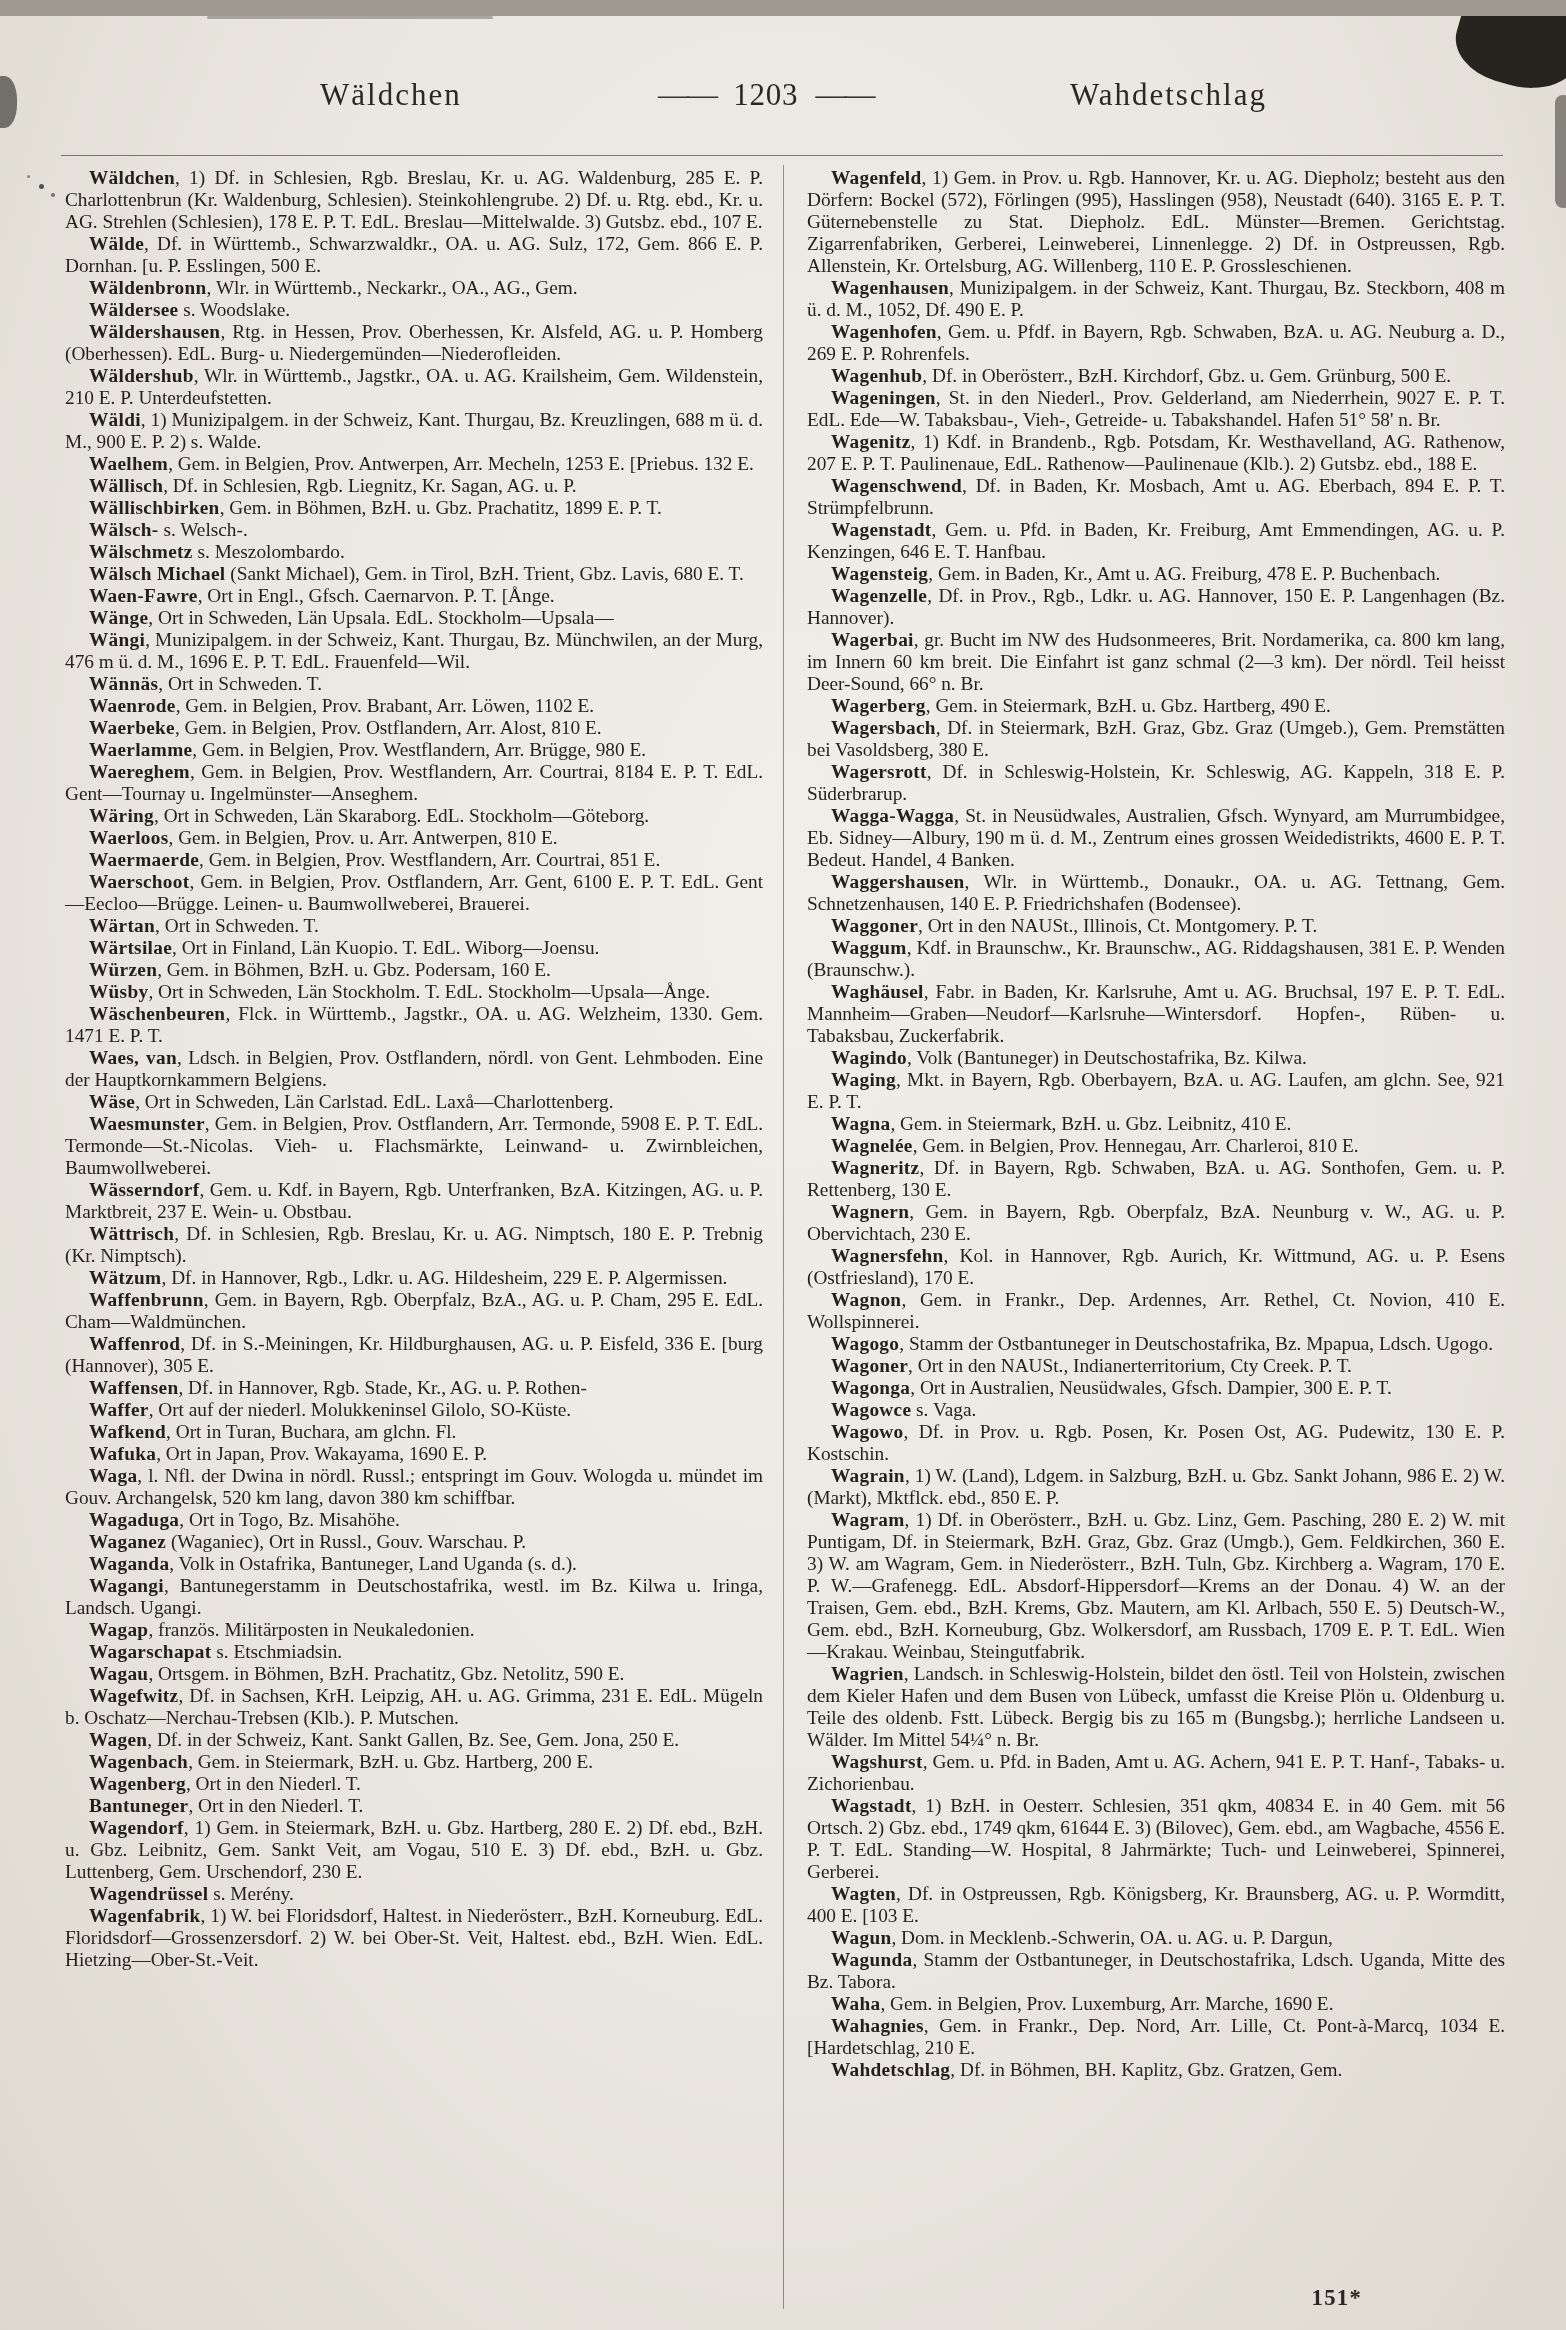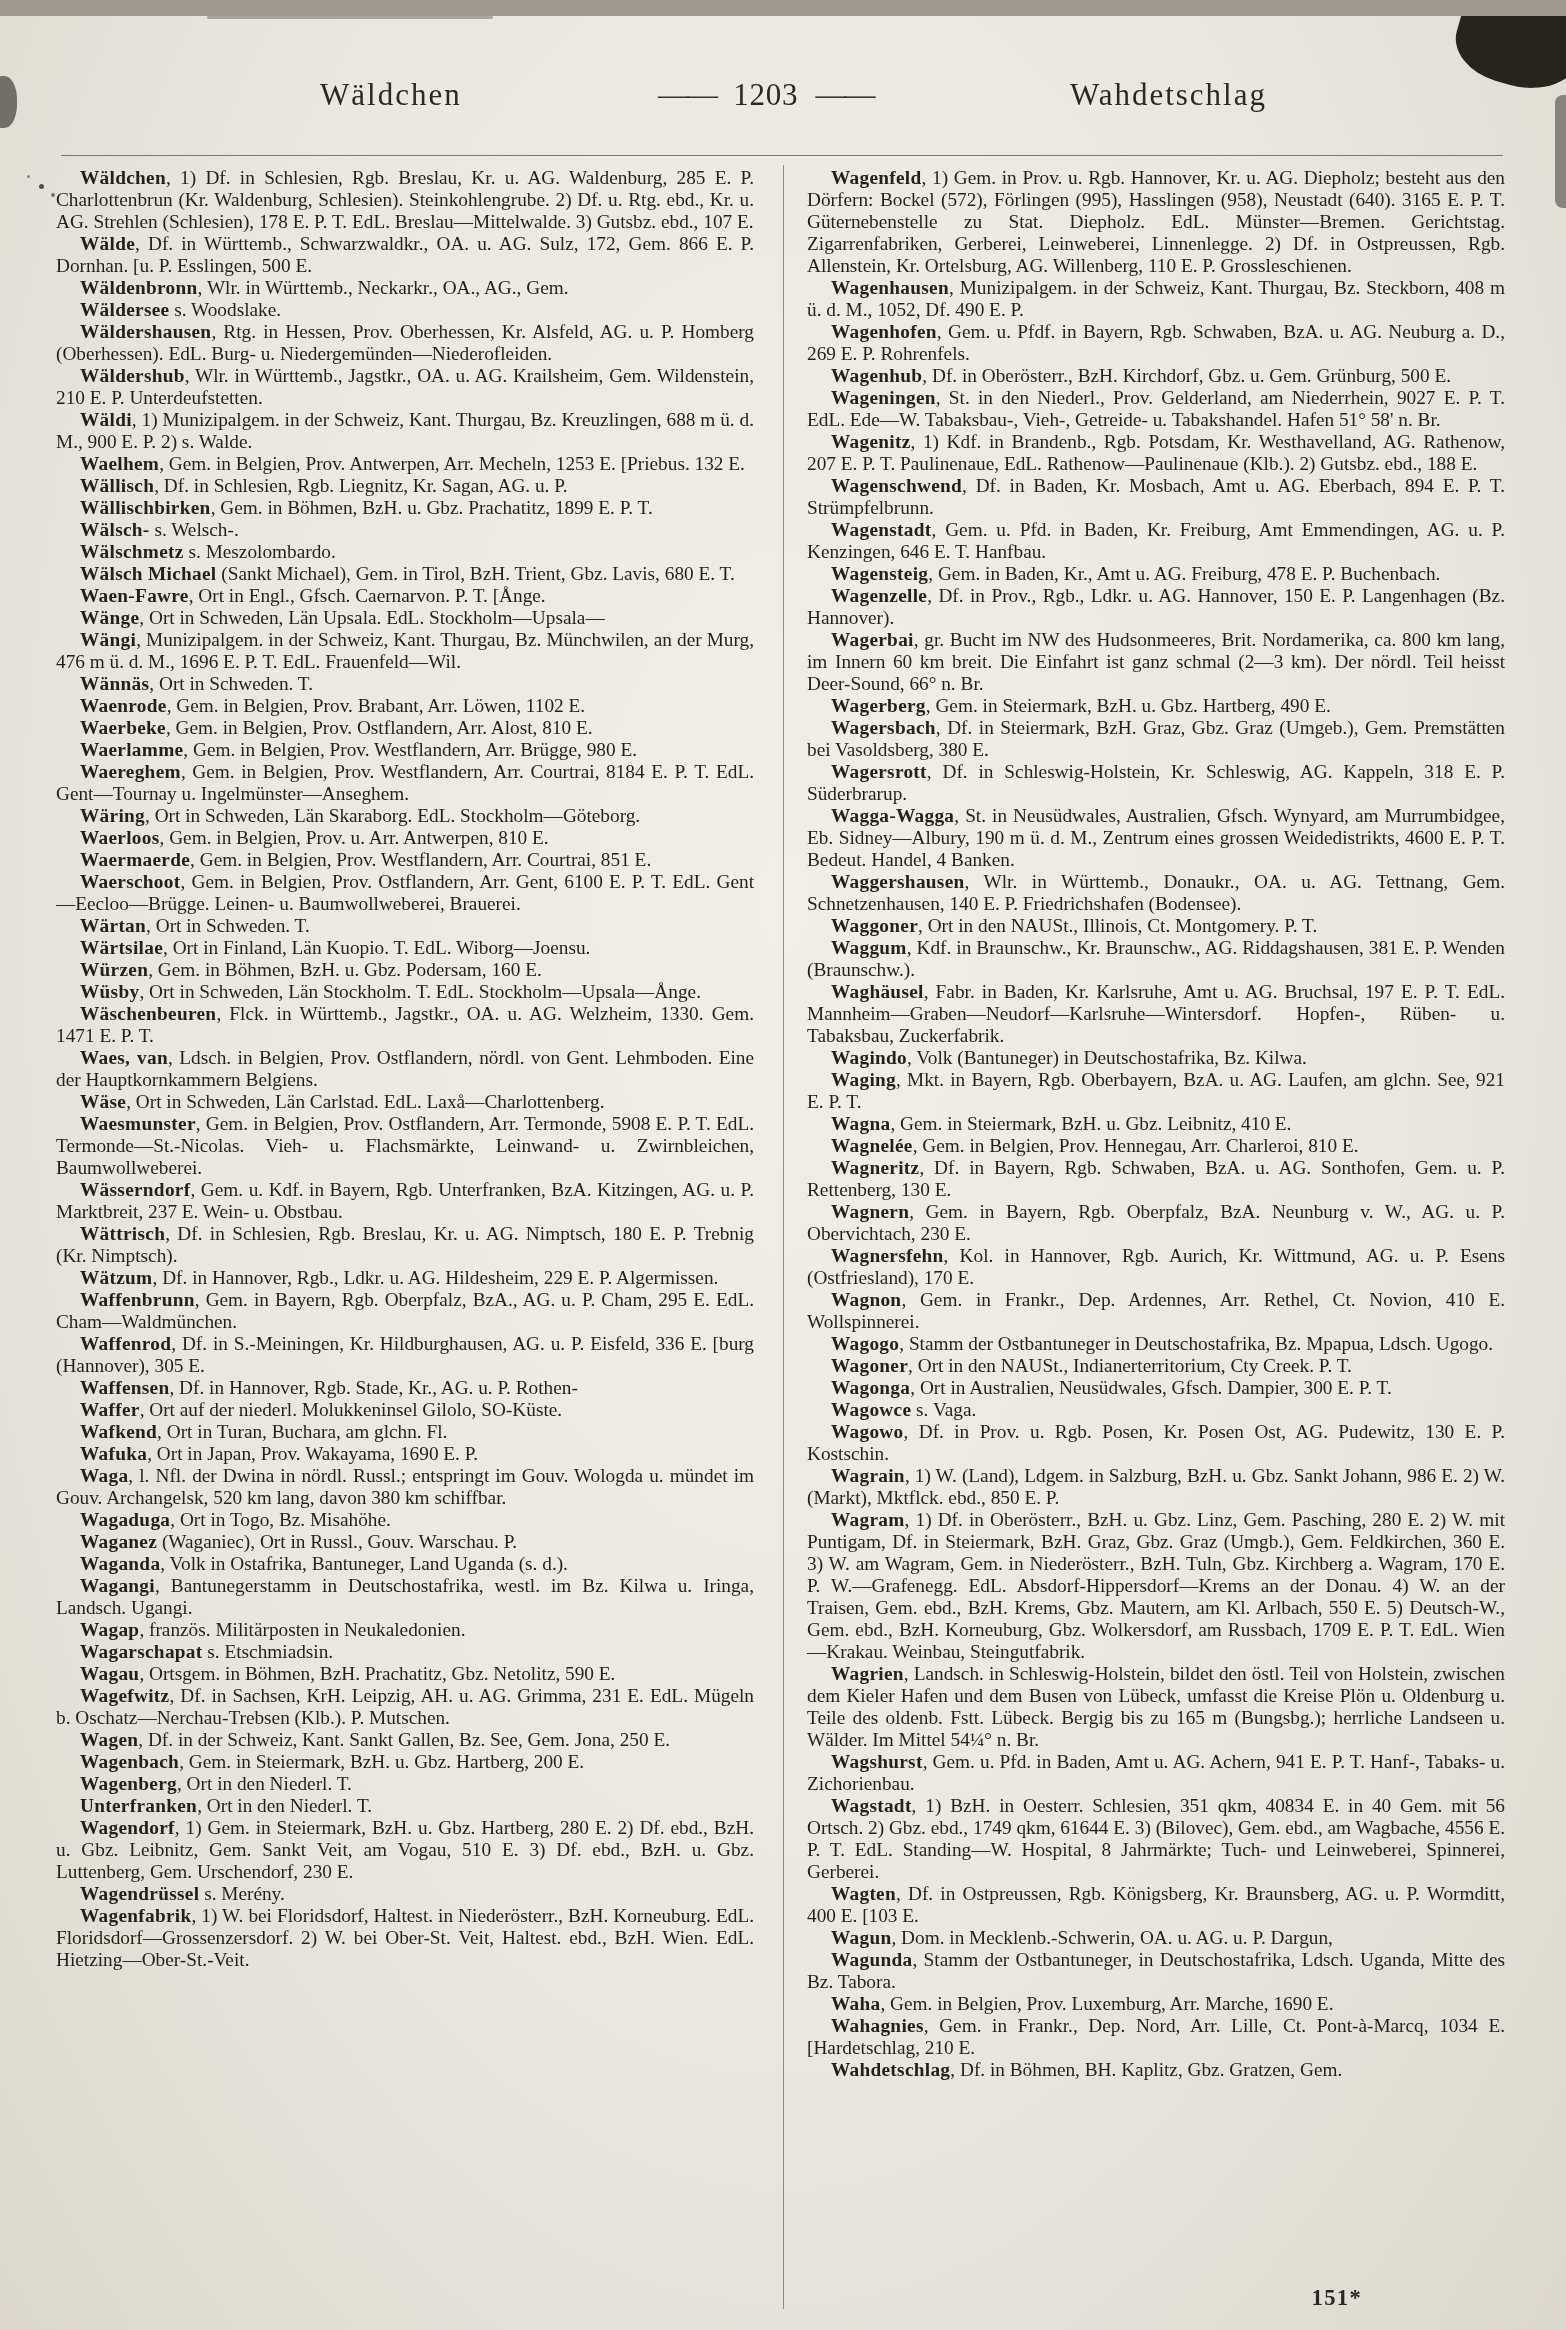--- a/index.html
+++ b/index.html
@@ -48,21 +48,21 @@
 
   
   .column {
     position: absolute;
     top: 151px;
     width: 698px;
     text-align: justify;
     font-size: 19.3px;
     line-height: 22px;
   }
-  .column.left  { left: 56px; }
+  .column.left  { left: 65px; }
   .column.right { left: 807px; }
 
   .entry { margin: 0; text-indent: 24px; }
   .entry .headword { font-weight: 700; letter-spacing: 0.3px; }
 
   .footer {
     position: absolute;
     right: 205px; bottom: 35px;
     font-size: 22.6px;
     font-weight: 700;
@@ -157,21 +157,21 @@
       <p class="entry"><b class="headword">Waganez</b> (Waganiec), Ort in Russl., Gouv. Warschau. P.</p>
       <p class="entry"><b class="headword">Waganda</b>, Volk in Ostafrika, Bantuneger, Land Uganda (s. d.).</p>
       <p class="entry"><b class="headword">Wagangi</b>, Bantunegerstamm in Deutschostafrika, westl. im Bz. Kilwa u. Iringa, Landsch. Ugangi.</p>
       <p class="entry"><b class="headword">Wagap</b>, französ. Militärposten in Neukaledonien.</p>
       <p class="entry"><b class="headword">Wagarschapat</b> s. Etschmiadsin.</p>
       <p class="entry"><b class="headword">Wagau</b>, Ortsgem. in Böhmen, BzH. Prachatitz, Gbz. Netolitz, 590 E.</p>
       <p class="entry"><b class="headword">Wagefwitz</b>, Df. in Sachsen, KrH. Leipzig, AH. u. AG. Grimma, 231 E. EdL. Mügeln b. Oschatz—Nerchau-Trebsen (Klb.). P. Mutschen.</p>
       <p class="entry"><b class="headword">Wagen</b>, Df. in der Schweiz, Kant. Sankt Gallen, Bz. See, Gem. Jona, 250 E.</p>
       <p class="entry"><b class="headword">Wagenbach</b>, Gem. in Steiermark, BzH. u. Gbz. Hartberg, 200 E.</p>
       <p class="entry"><b class="headword">Wagenberg</b>, Ort in den Niederl. T.</p>
-      <p class="entry"><b class="headword">Unterfranken</b>, Ort in den Niederl. T.</p>
+      <p class="entry"><b class="headword">Bantuneger</b>, Ort in den Niederl. T.</p>
       <p class="entry"><b class="headword">Wagendorf</b>, 1) Gem. in Steiermark, BzH. u. Gbz. Hartberg, 280 E. 2) Df. ebd., BzH. u. Gbz. Leibnitz, Gem. Sankt Veit, am Vogau, 510 E. 3) Df. ebd., BzH. u. Gbz. Luttenberg, Gem. Urschendorf, 230 E.</p>
       <p class="entry"><b class="headword">Wagendrüssel</b> s. Merény.</p>
       <p class="entry"><b class="headword">Wagenfabrik</b>, 1) W. bei Floridsdorf, Haltest. in Niederösterr., BzH. Korneuburg. EdL. Floridsdorf—Grossenzersdorf. 2) W. bei Ober-St. Veit, Haltest. ebd., BzH. Wien. EdL. Hietzing—Ober-St.-Veit.</p>
     </div>
   <div class="column right">
       <p class="entry"><b class="headword">Wagenfeld</b>, 1) Gem. in Prov. u. Rgb. Hannover, Kr. u. AG. Diepholz; besteht aus den Dörfern: Bockel (572), Förlingen (995), Hasslingen (958), Neustadt (640). 3165 E. P. T. Güternebenstelle zu Stat. Diepholz. EdL. Münster—Bremen. Gerichtstag. Zigarrenfabriken, Gerberei, Leinweberei, Linnenlegge. 2) Df. in Ostpreussen, Rgb. Allenstein, Kr. Ortelsburg, AG. Willenberg, 110 E. P. Grossleschienen.</p>
       <p class="entry"><b class="headword">Wagenhausen</b>, Munizipalgem. in der Schweiz, Kant. Thurgau, Bz. Steckborn, 408 m ü. d. M., 1052, Df. 490 E. P.</p>
       <p class="entry"><b class="headword">Wagenhofen</b>, Gem. u. Pfdf. in Bayern, Rgb. Schwaben, BzA. u. AG. Neuburg a. D., 269 E. P. Rohrenfels.</p>
       <p class="entry"><b class="headword">Wagenhub</b>, Df. in Oberösterr., BzH. Kirchdorf, Gbz. u. Gem. Grünburg, 500 E.</p>
       <p class="entry"><b class="headword">Wageningen</b>, St. in den Niederl., Prov. Gelderland, am Niederrhein, 9027 E. P. T. EdL. Ede—W. Tabaksbau-, Vieh-, Getreide- u. Tabakshandel. Hafen 51° 58' n. Br.</p>

